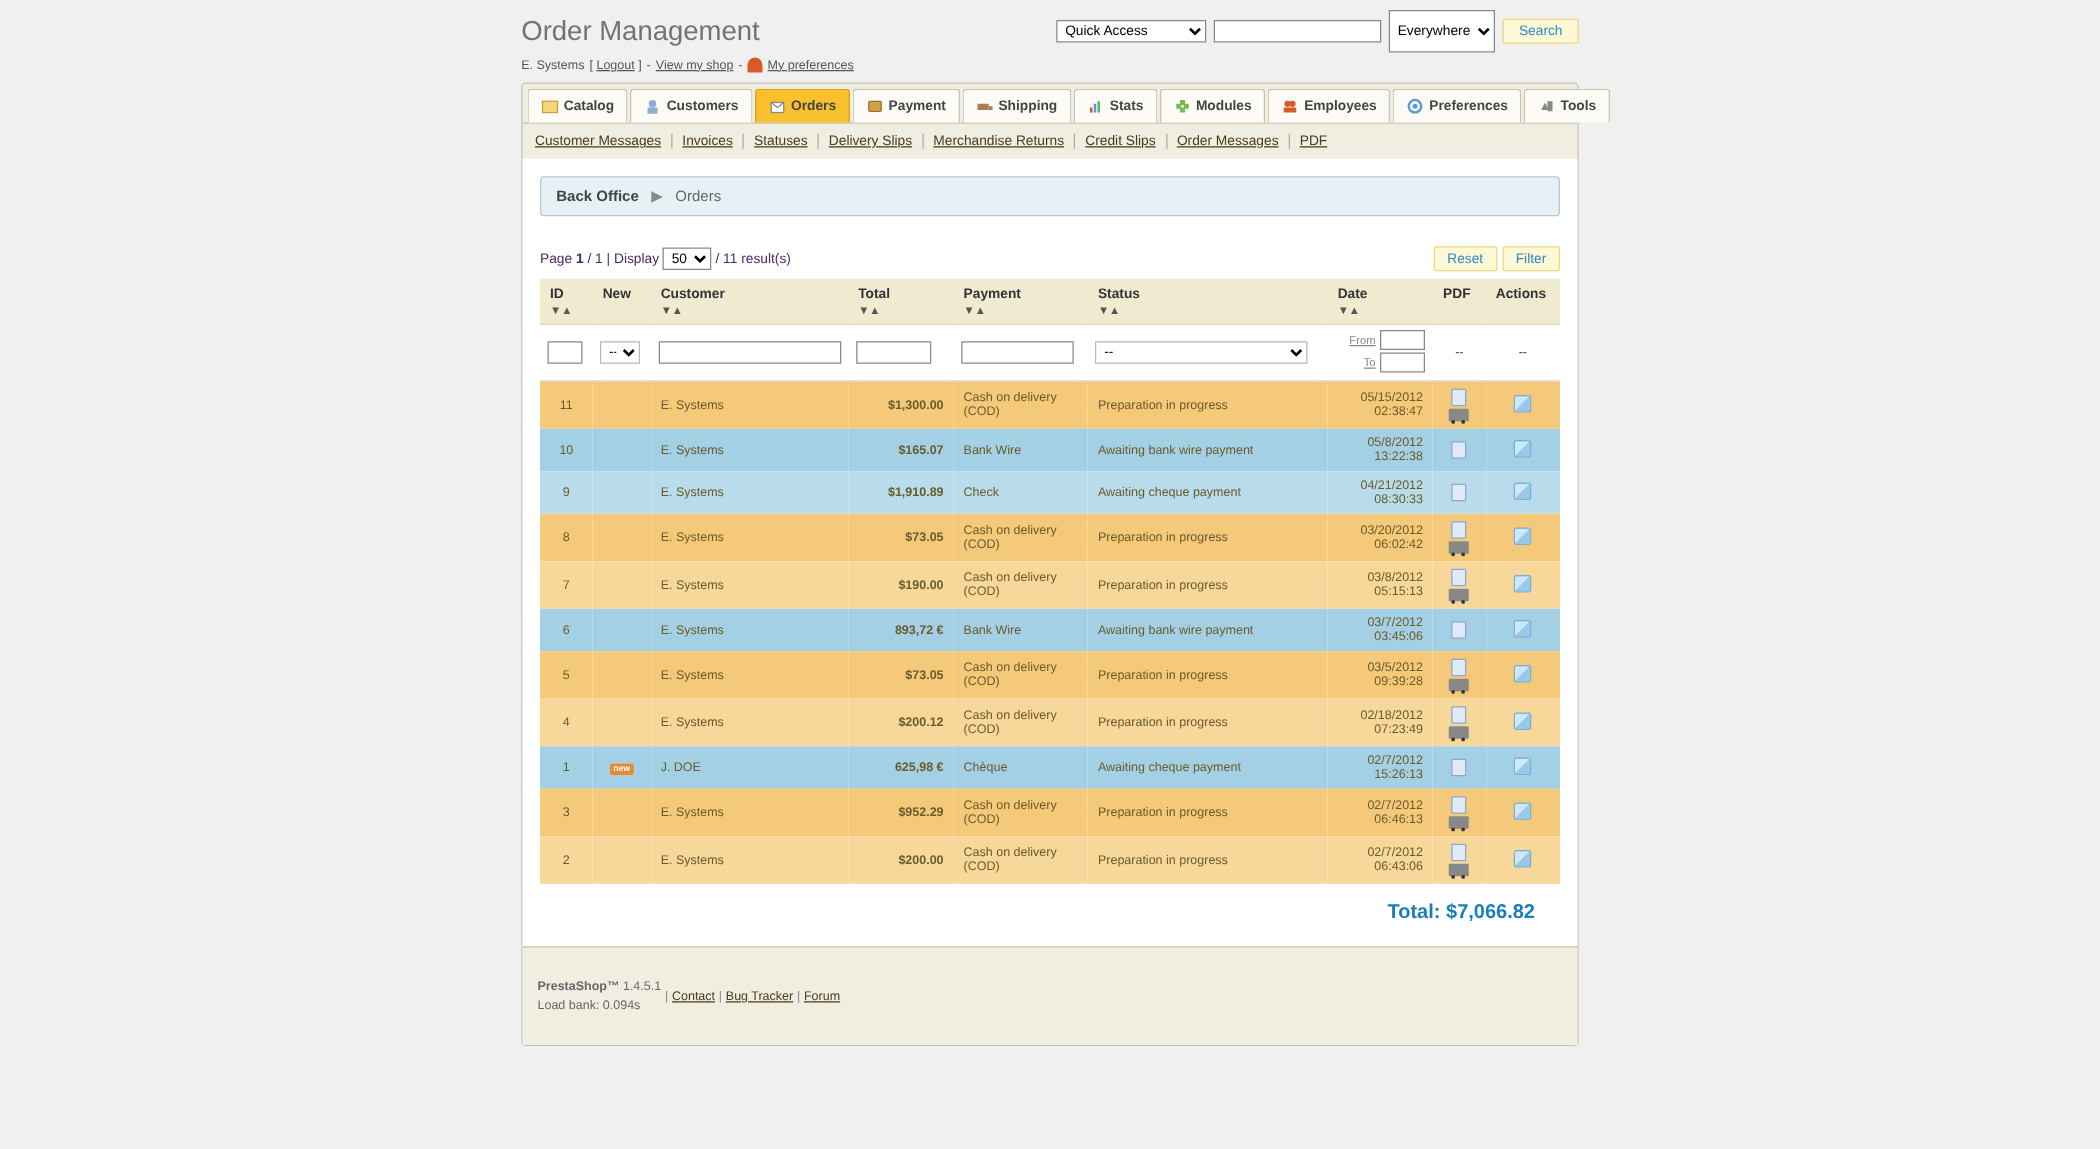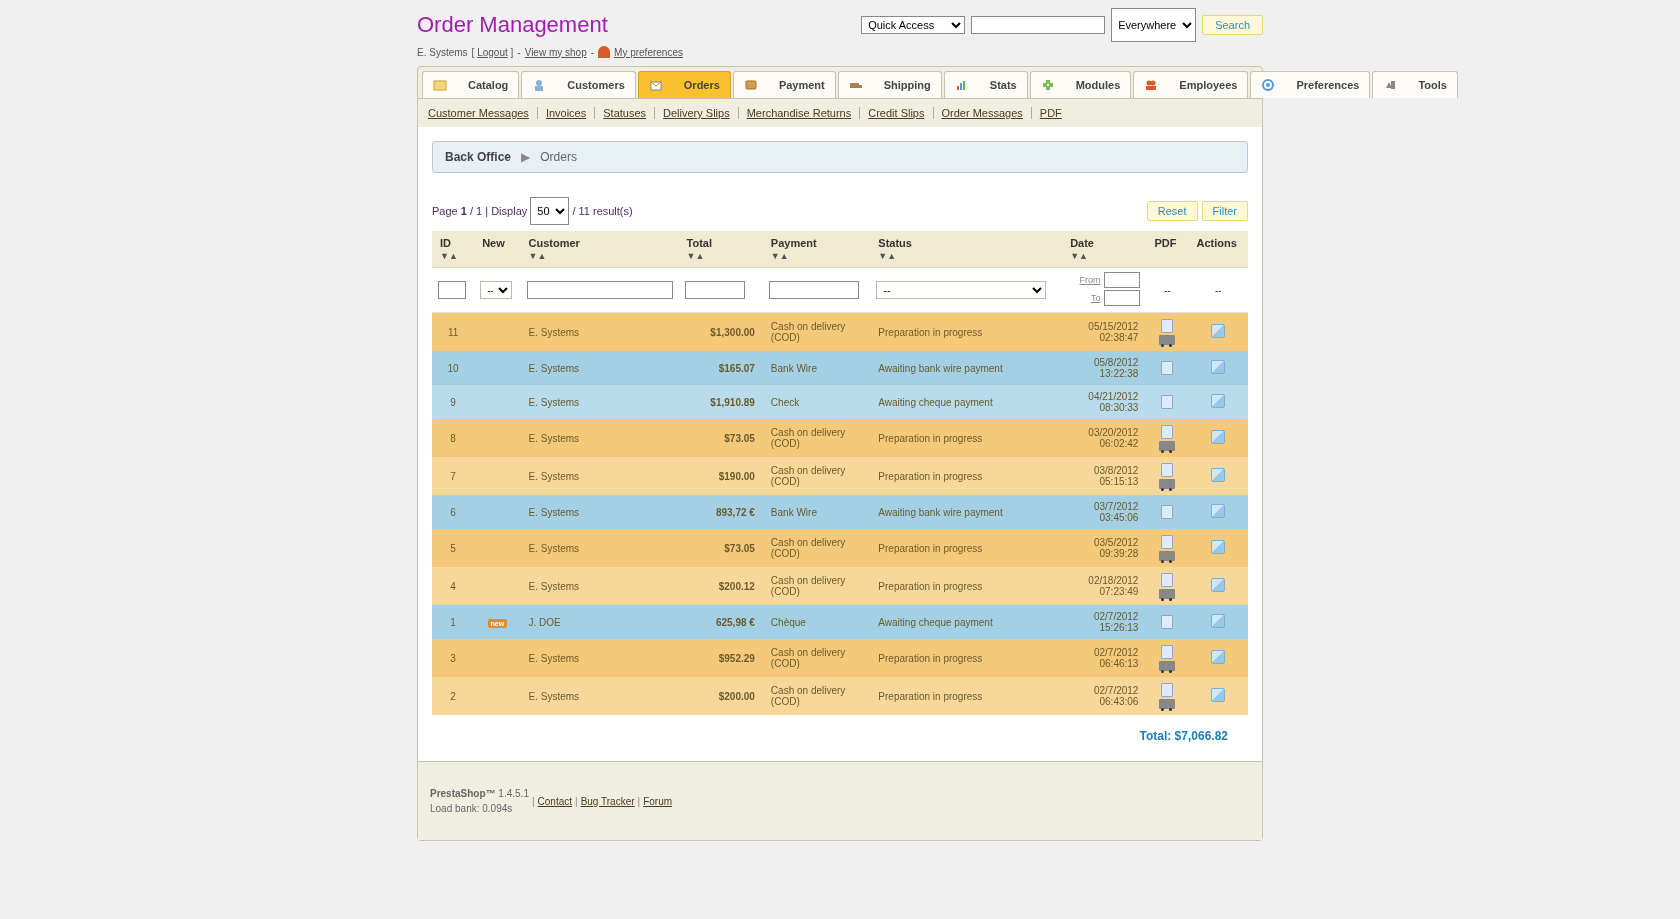--- a/index.html
+++ b/index.html
@@ -1,44 +1,44 @@
 <!DOCTYPE html>
 <html><head>
 <meta charset="utf-8">
 <style>
 * { box-sizing: border-box; margin: 0; padding: 0; }
 body { font-family: Arial, Helvetica, sans-serif; font-size: 11px; background: #f0f0f0; color: #333; }
 .container { width: 846px; margin: 0 auto; padding-top: 8px; }
 .header-row { display: flex; align-items: center; justify-content: space-between; margin-bottom: 4px; }
-h1 { font-size: 22px; font-weight: normal; color: #a21caf; }
+h1 { font-size: 22px; font-weight: normal; color: #737373; }
 .search-area { display: flex; align-items: center; gap: 6px; }
 select, input[type=text] { font-family: inherit; font-size: 11px; padding: 1px 2px; border: 1px solid #888; background: #fff; }
-.quick-access { width: 104px; }
+.quick-access { width: 120px; }
 .search-input { width: 134px; height: 18px; }
 .search-scope { height: 34px; }
 .search-btn { background: #fff8d6; border: 1px solid #e8d87a; color: #2e8bc0; padding: 3px 12px; cursor: pointer; font-size: 11px; border-radius: 2px; }
 .subheader { font-size: 10px; color: #555; margin-bottom: 8px; display: flex; align-items: center; gap: 4px; }
 .subheader a { color: #555; text-decoration: underline; }
 .subheader .pref-icon { display: inline-block; width: 12px; height: 12px; background: #d85a2a; border-radius: 6px 6px 0 0; position: relative; }
 .main-box { background: #f0ede1; border: 1px solid #c8c3b0; border-radius: 4px; }
 .tabs { display: flex; border-bottom: 1px solid #c8c3b0; padding: 0 4px; gap: 2px; }
-.tab { display: flex; align-items: center; gap: 21px; padding: 6px 10px; background: #fcfbf6; border: 1px solid #c8c3b0; border-bottom: none; border-radius: 3px 3px 0 0; margin-top: 4px; cursor: pointer; font-size: 11px; color: #444; font-weight: bold; }
+.tab { display: flex; align-items: center; gap: 4px; padding: 6px 10px; background: #fcfbf6; border: 1px solid #c8c3b0; border-bottom: none; border-radius: 3px 3px 0 0; margin-top: 4px; cursor: pointer; font-size: 11px; color: #444; font-weight: bold; }
 .tab.active { background: #f8c12d; border-color: #d8a020; }
 .subtabs { display: flex; gap: 0; padding: 8px 10px; font-size: 11px; }
 .subtabs a { color: #4a3b1a; text-decoration: underline; padding: 0 8px; border-right: 1px solid #aaa; }
 .subtabs a:last-child { border-right: none; }
 .subtabs a:first-child { padding-left: 0; }
 .content { background: #fff; padding: 14px; }
 .breadcrumb { background: #e6f0f5; border: 1px solid #b8c8d0; border-radius: 3px; padding: 8px 12px; font-size: 12px; color: #444; font-weight: bold; display: flex; align-items: center; gap: 10px; margin-bottom: 24px; }
 .breadcrumb .chev { color: #888; font-weight: normal; }
 .breadcrumb .current { color: #666; font-weight: normal; }
 .table-controls { display: flex; justify-content: space-between; align-items: center; margin-bottom: 6px; }
 .pagination-text { color: #4b2a6a; font-size: 11px; }
 .pagination-text b { font-weight: bold; }
-.pagination-text select { height: 28px; }
+.pagination-text select { height: 18px; }
 .filter-btns { display: flex; gap: 4px; }
 .filter-btn { background: #fff8d6; border: 1px solid #e8d87a; color: #2e8bc0; padding: 3px 10px; cursor: pointer; font-size: 11px; border-radius: 2px; }
 table.orders { width: 100%; border-collapse: collapse; font-size: 10px; }
 table.orders thead tr.head { background: #f0ead0; }
 table.orders th { text-align: left; padding: 6px 8px; color: #333; font-weight: bold; font-size: 11px; border-bottom: 1px solid #dcd5b8; vertical-align: top; }
 .sort-arrows { display: block; font-size: 9px; color: #555; margin-top: 2px; }
 table.orders thead tr.filters { background: #fff; }
 table.orders thead tr.filters td { padding: 4px 6px; border-bottom: 1px solid #e0e0e0; vertical-align: middle; }
 .filter-input { width: 100%; height: 18px; border: 1px solid #bba; }
 table.orders tbody td { padding: 6px 8px; vertical-align: middle; color: #6b5a2a; }
@@ -51,21 +51,21 @@
 .col-customer { width: 150px; }
 .col-total { text-align: right; width: 80px; font-weight: bold; }
 .col-payment { width: 100px; }
 .col-status { width: 180px; }
 .col-date { text-align: right; width: 80px; }
 .col-pdf { text-align: center; width: 40px; }
 .col-actions { text-align: center; width: 50px; }
 .date-line { display: block; }
 .new-badge { display: inline-block; background: #e88a2a; color: #fff; font-size: 7px; padding: 1px 3px; border-radius: 2px; font-weight: bold; }
 .pdf-stack { display: flex; flex-direction: column; gap: 2px; align-items: center; }
-.total-row { text-align: right; font-size: 12px; color: #1a7fb8; font-weight: bold; padding: 14px 20px 4px 0; }
+.total-row { text-align: right; font-size: 16px; color: #1a7fb8; font-weight: bold; padding: 14px 20px 4px 0; }
 .footer { background: #f0ede1; border-top: 1px solid #c8c3b0; padding: 24px 12px; display: flex; justify-content: flex-start; align-items: center; font-size: 10px; color: #666; }
 .footer-left { line-height: 1.5; }
 .footer-right a { color: #4a3b1a; text-decoration: underline; }
 .footer-right span.sep { color: #888; margin: 0 3px; }
 .date-filter { font-size: 9px; color: #888; text-align: right; }
 .date-filter-row { display: flex; align-items: center; gap: 4px; justify-content: flex-end; margin-bottom: 2px; text-decoration: underline; }
 .date-filter input { width: 36px; height: 16px; }
 .view-icon { display: inline-block; width: 14px; height: 14px; background: linear-gradient(135deg,#cde8f8 50%,#9ac8e8 50%); border: 1px solid #7ab0d0; border-radius: 2px; position: relative; }
 .doc-icon { display: inline-block; width: 12px; height: 14px; background: #e0eaf8; border: 1px solid #8aa8d0; border-radius: 1px; position: relative; }
 .truck-icon { display: inline-block; width: 16px; height: 10px; background: #888; border-radius: 1px; position: relative; }

